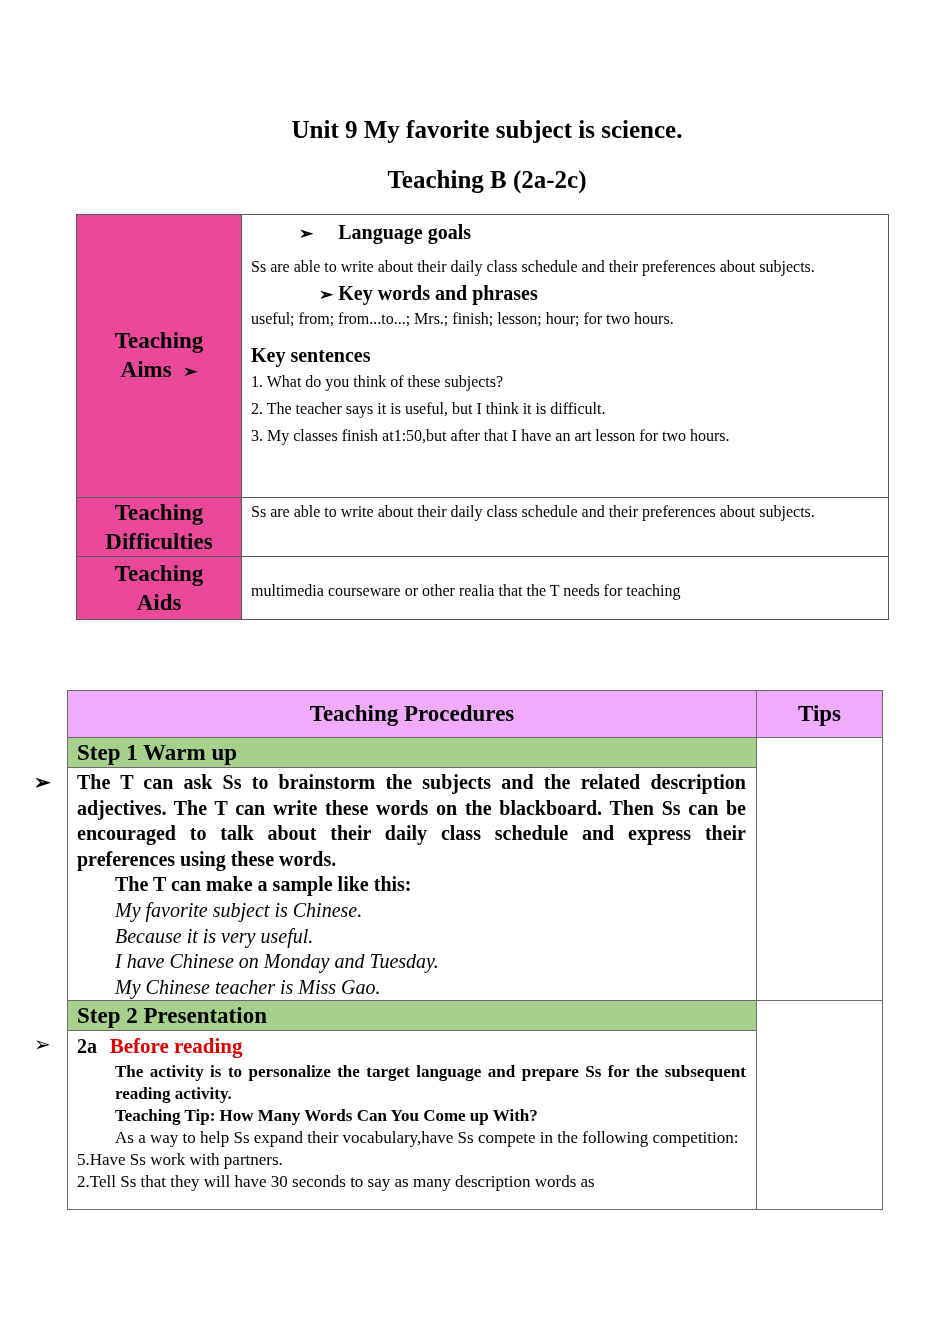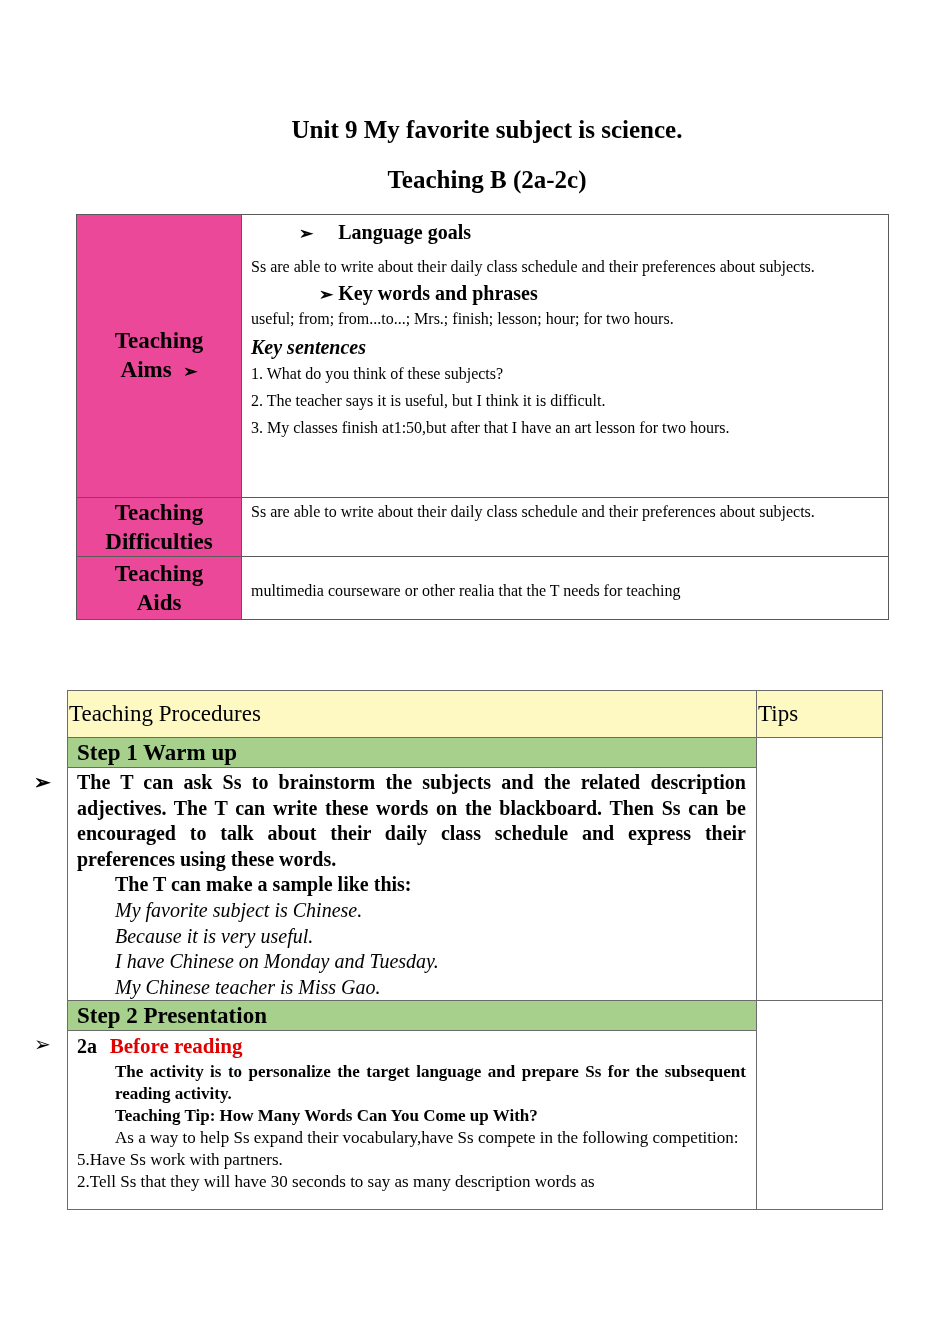--- a/index.html
+++ b/index.html
@@ -14,21 +14,21 @@
   .aims .lab { width: 136px; background: #ec4899; font-weight: bold; font-size: 23px; text-align: center; line-height: 29px; vertical-align: middle; padding: 0 14px; }
   .aims .cnt { padding: 4px 8px 0 9px; font-size: 16px; line-height: 27px; text-align: justify; }
   .hd { font-weight: bold; font-size: 20px; line-height: 26px; }
   .arrow { display: inline-block; font-size: 17px; }
   .r1 td { height: 278px; }
   .r2 td { height: 58px; }
   .r3 td { height: 58px; }
 
   .proc { position: absolute; left: 67px; top: 690px; width: 816px; }
   .proc td { border: 1px solid #6b6b6b; vertical-align: top; }
-  .proc .hdr { background: #fef9c3; font-weight: normal; font-size: 23px; height: 44px; vertical-align: middle; }
+  .proc .hdr { background: #f0abfc; font-weight: bold; font-size: 23px; text-align: center; height: 44px; vertical-align: middle; }
   .step { background: #a8d08d; font-weight: bold; font-size: 23px; padding: 2px 9px 0; height: 27px; line-height: 26px; margin-top: 24px; }
   .body1 { font-weight: bold; font-size: 20px; line-height: 25.6px; padding: 2px 10px 0 9px; text-align: justify; position: relative; }
   .ital { font-style: italic; font-weight: normal; padding-left: 38px; }
   .ind { padding-left: 38px; }
   .side-arrow { position: absolute; left: -34px; font-size: 20px; }
   .body2 { font-size: 17px; line-height: 22px; padding: 2px 10px 0 9px; position: relative; text-align: justify; }
   .red { color: #e00000; font-weight: bold; font-size: 21px; }
   .bold { font-weight: bold; }
 </style>
 </head>
@@ -42,21 +42,21 @@
       <tr class="r1">
     <td class="lab">
       <div>Teaching</div>
       <div><span>Aims</span>&nbsp;&nbsp;<span class="arrow">➢</span></div>
     </td>
     <td class="cnt">
       <div class="hd" style="padding-left:48px;"><span class="arrow">➢</span>&nbsp;&nbsp;&nbsp;&nbsp;&nbsp;<span>Language goals</span></div>
       <div style="margin-top:6px;">Ss are able to write about their daily class schedule and their preferences about subjects.</div>
       <div class="hd" style="padding-left:68px;"><span class="arrow">➢</span>&nbsp;<span>Key words and phrases</span></div>
       <div style="line-height:22px;">useful; from; from...to...; Mrs.; finish; lesson; hour; for two hours.</div>
-      <div class="hd" style="margin-top:4px;font-style:italic;">Key sentences</div>
+      <div class="hd" style="margin-top:12px;">Key sentences</div>
       <div>1. What do you think of these subjects?</div>
       <div>2. The teacher says it is useful, but I think it is difficult.</div>
       <div>3. My classes finish at1:50,but after that I have an art lesson for two hours.</div>
     </td>
   </tr>
   <tr class="r2">
     <td class="lab">
       <div>Teaching</div>
       <div>Difficulties</div>
     </td>

